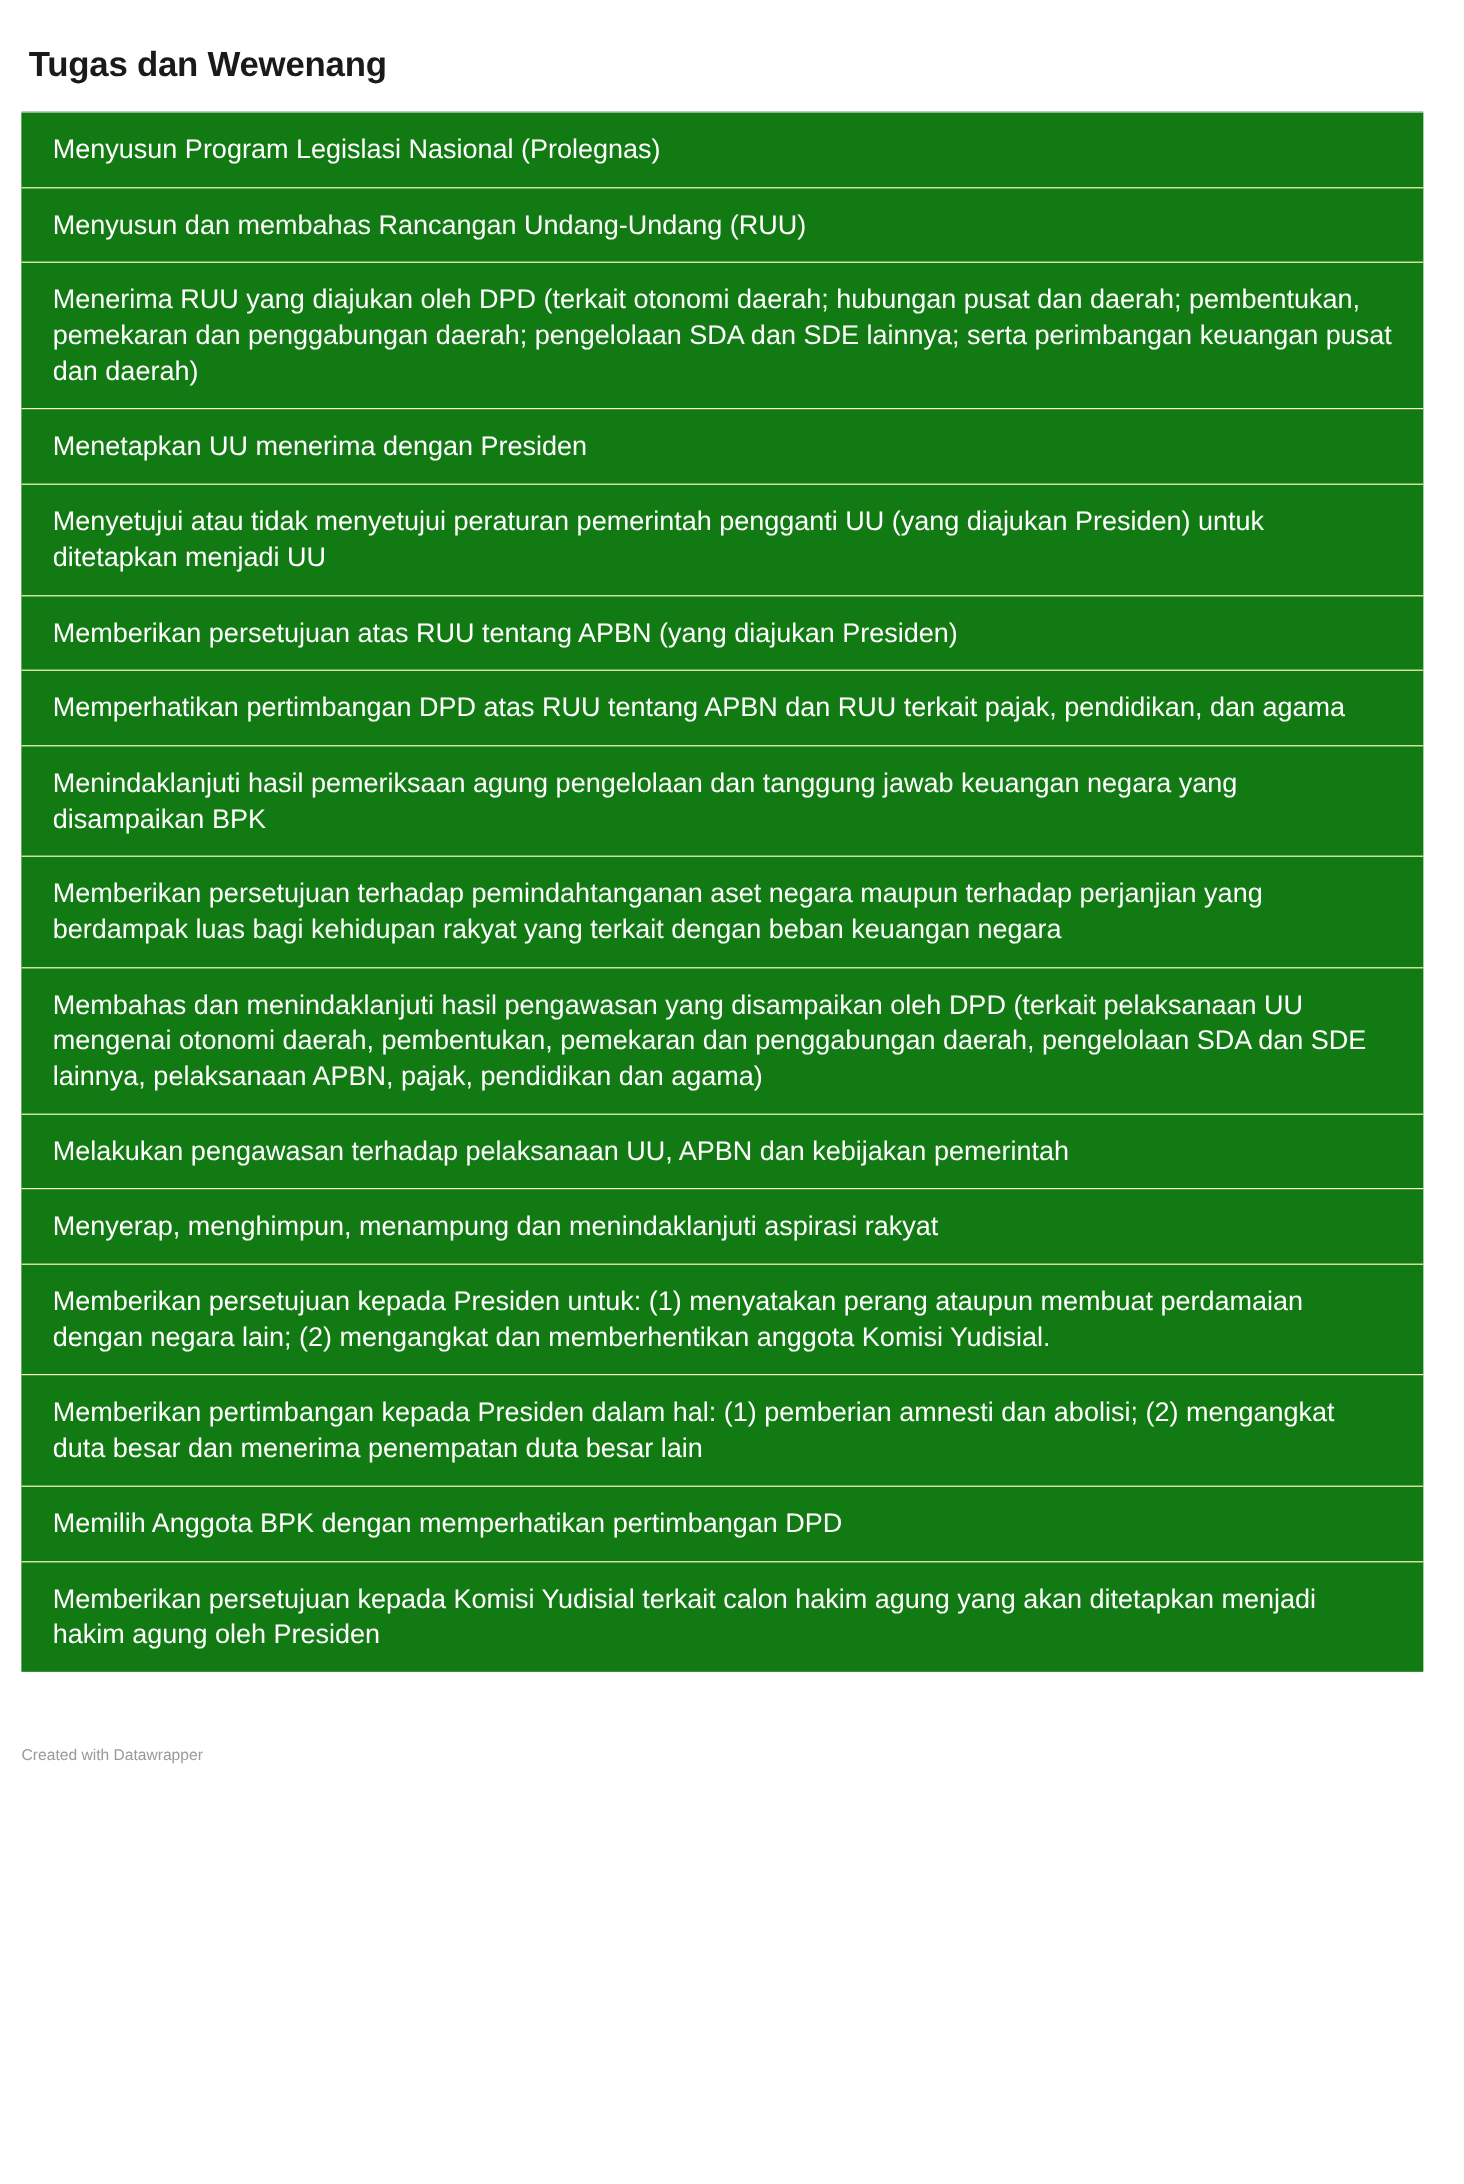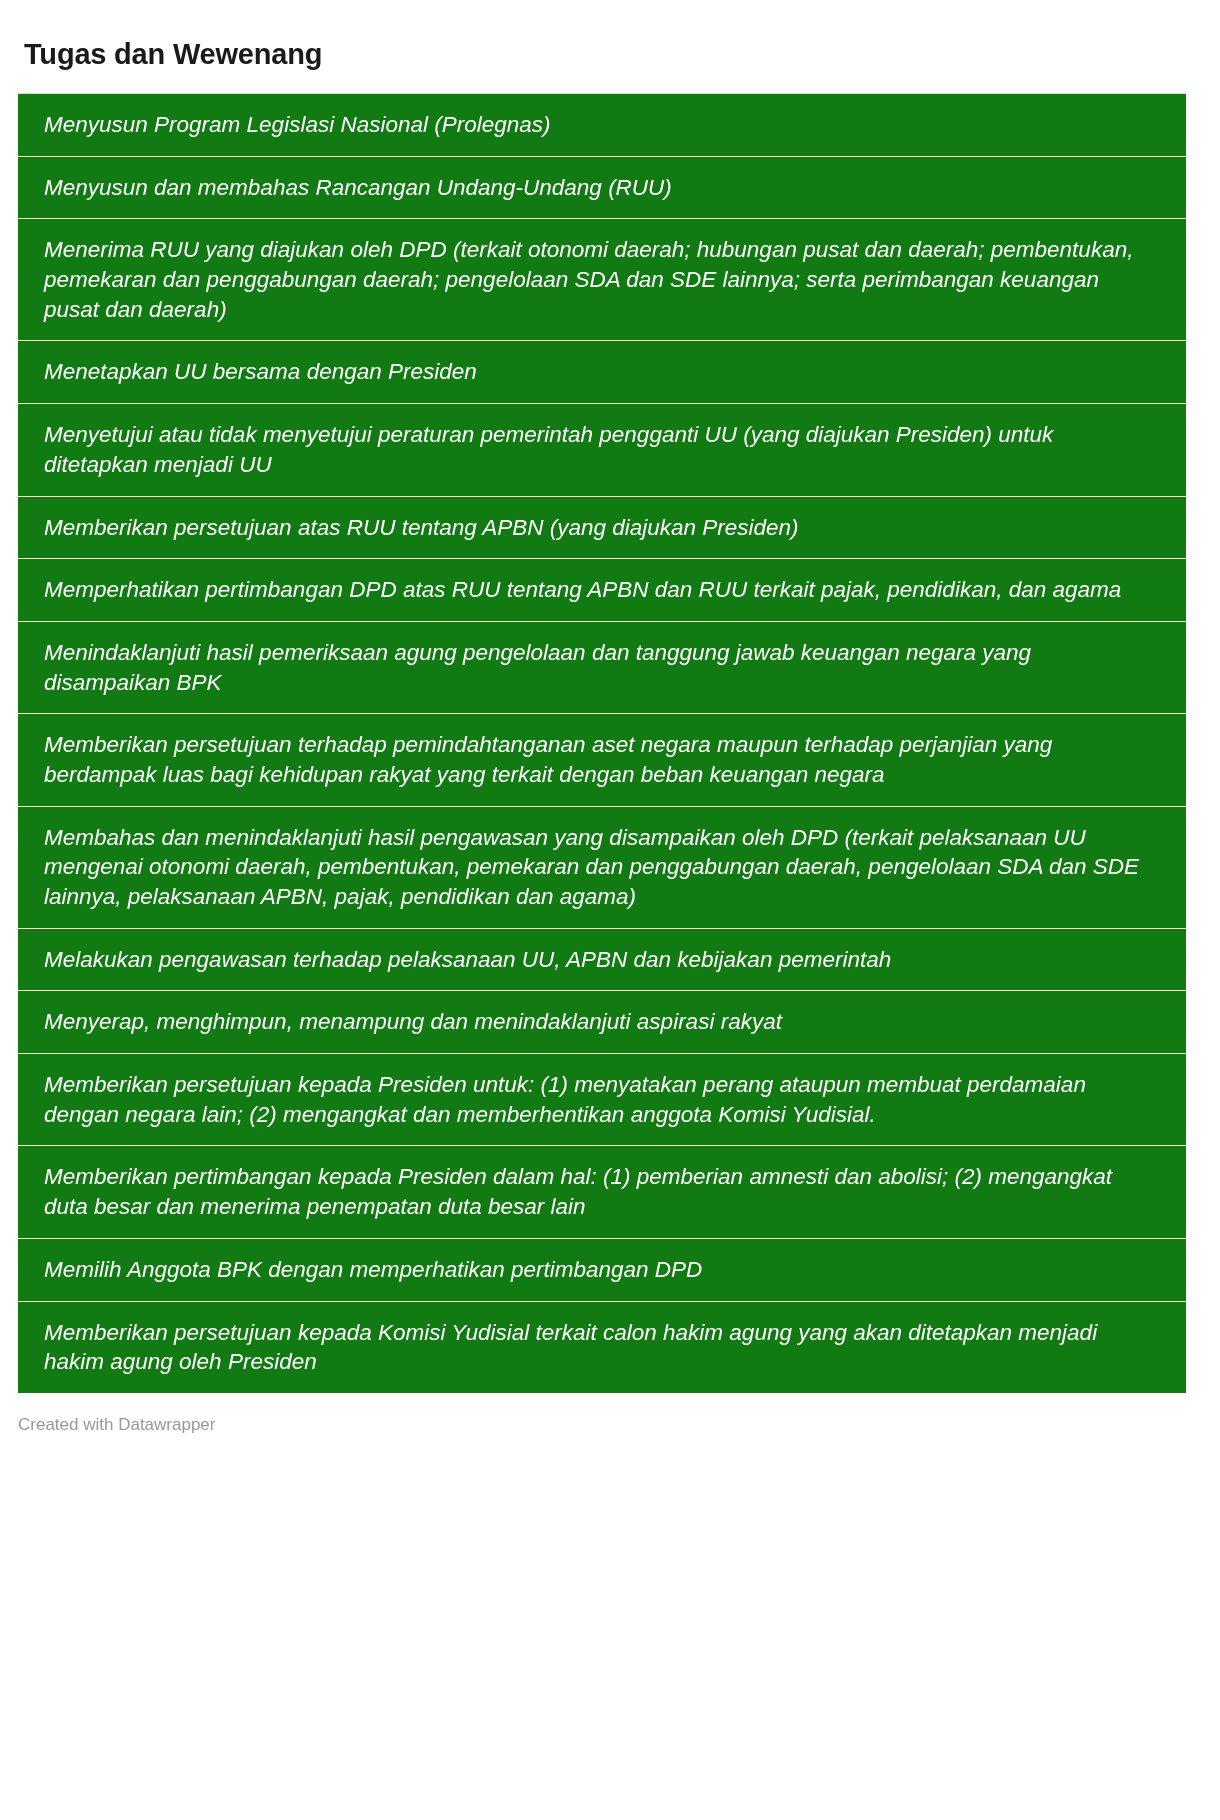--- a/index.html
+++ b/index.html
@@ -24,63 +24,63 @@
     font-size: 29px;
     font-weight: bold;
     color: #1a1a1a;
     padding: 38px 0 22px 24px;
     letter-spacing: -0.2px;
   }
   .table-wrap {
     margin: 0 18px 0 18px;
     border-top: 1px solid #d8d8d8;
     background: #127a12;
-    font-style: italic;
   }
   .row {
     background: #127a12;
     color: #ffffff;
     font-size: 22.5px;
     line-height: 1.32;
     padding: 16px 26px 16px 26px;
     box-sizing: border-box;
   }
   .row + .row {
     border-top: 1px solid #fef9c3;
   }
   .row-text {
     display: block;
     max-width: 1145px;
   }
   .footer {
     padding: 22px 13px 20px 18px;
-    font-size: 17px;
+    font-size: 13px;
     color: #999999;
     background: #ffffff;
+    margin-top: 40px;
   }
 </style>
 </head>
 <body>
 
 <div class="page">
 
   <div class="title">Tugas dan Wewenang</div>
 
   <div class="table-wrap">
     <div class="row">
       <span class="row-text">Menyusun Program Legislasi Nasional (Prolegnas)</span>
     </div>
     <div class="row">
       <span class="row-text">Menyusun dan membahas Rancangan Undang-Undang (RUU)</span>
     </div>
     <div class="row">
       <span class="row-text">Menerima RUU yang diajukan oleh DPD (terkait otonomi daerah; hubungan pusat dan daerah; pembentukan, pemekaran dan penggabungan daerah; pengelolaan SDA dan SDE lainnya; serta perimbangan keuangan pusat dan daerah)</span>
     </div>
     <div class="row">
-      <span class="row-text">Menetapkan UU bersama dengan Presiden</span>
+      <span class="row-text">Menetapkan UU menerima dengan Presiden</span>
     </div>
     <div class="row">
       <span class="row-text">Menyetujui atau tidak menyetujui peraturan pemerintah pengganti UU (yang diajukan Presiden) untuk ditetapkan menjadi UU</span>
     </div>
     <div class="row">
       <span class="row-text">Memberikan persetujuan atas RUU tentang APBN (yang diajukan Presiden)</span>
     </div>
     <div class="row">
       <span class="row-text">Memperhatikan pertimbangan DPD atas RUU tentang APBN dan RUU terkait pajak, pendidikan, dan agama</span>
     </div>

